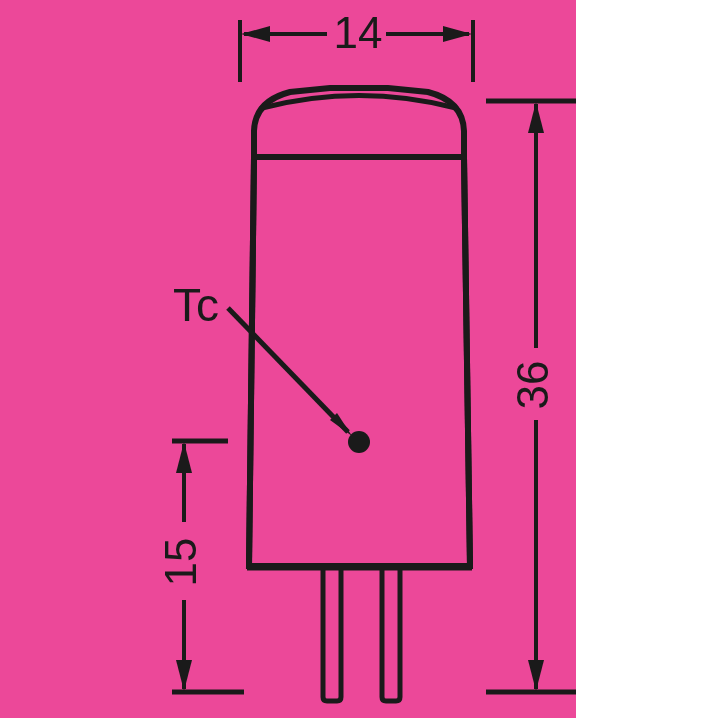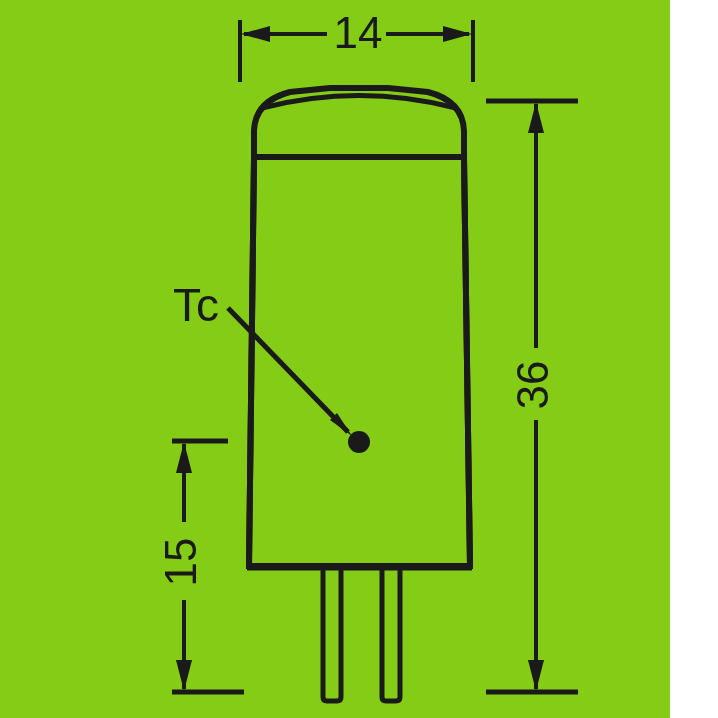--- a/index.html
+++ b/index.html
@@ -5,23 +5,23 @@
   html, body {
     margin: 0;
     padding: 0;
     background: #ffffff;
   }
   body {
     font-family: "Liberation Sans", sans-serif;
   }
   #drawing-root {
     position: relative;
-    width: 670px;
+    width: 576px;
     height: 718px;
-    background: #84cc16;
+    background: #ec4899;
     overflow: hidden;
   }
   #tech-svg {
     display: block;
     width: 718px;
     height: 718px;
   }
   .dim-text {
     font-family: "Liberation Sans", sans-serif;
     font-size: 44px;

